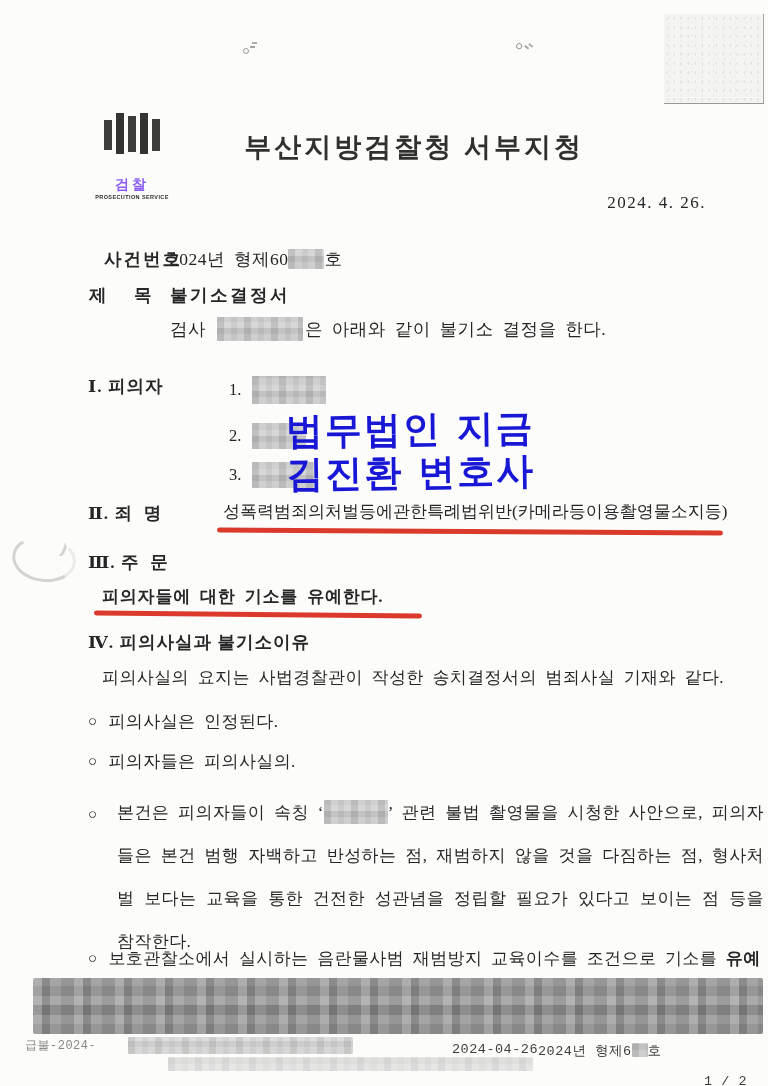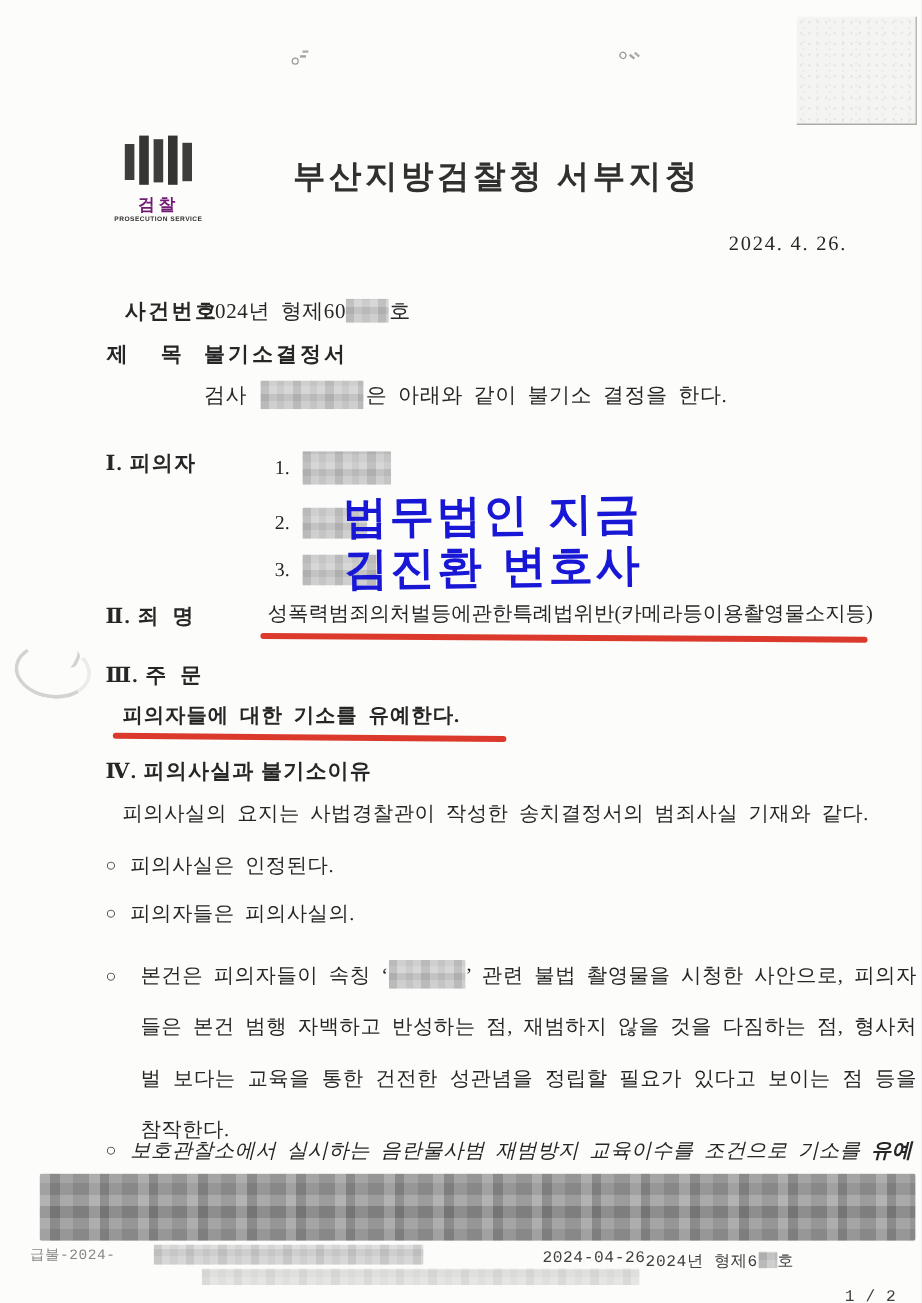--- a/index.html
+++ b/index.html
@@ -12,21 +12,21 @@
   
   .noise-box{left:664px;top:14px;width:100px;height:90px;background-color:#f4f4f2;
     background-image:radial-gradient(rgba(0,0,0,.07) 1px,transparent 1px),radial-gradient(rgba(0,0,0,.05) 1px,transparent 1px);
     background-size:7px 9px,11px 6px;border-right:1px solid #a8a8a4;border-bottom:1px solid #999994;}
   .speck{width:12px;height:10px;}
   .speck::before{content:"";position:absolute;left:0;top:6px;width:4px;height:4px;border:1px solid #9a9a96;border-radius:50%;}
   .speck::after{content:"";position:absolute;left:7px;top:4px;width:5px;height:1.5px;background:#a5a5a0;box-shadow:2px -4px 0 #b0b0ab;}
 
   
   .logo{left:93px;top:112px;width:78px;text-align:center;}
-  .logo-kr{font-size:14px;font-weight:bold;letter-spacing:3px;color:#701a75;margin-top:1px;font-family:"Liberation Sans",sans-serif;}
+  .logo-kr{font-size:14px;font-weight:bold;letter-spacing:3px;color:#8b5cf6;margin-top:16px;font-family:"Liberation Sans",sans-serif;}
   .logo-en{font-size:5.5px;font-weight:bold;letter-spacing:.4px;color:#2e2e2c;font-family:"Liberation Sans",sans-serif;}
 
   .doc-title{left:0;right:0;top:129px;text-align:center;transform:translateX(30px);
     font-size:27px;font-weight:bold;letter-spacing:3px;color:#30302e;}
   .doc-date{right:62px;top:193px;font-size:17px;letter-spacing:1.5px;}
 
   .label{font-weight:bold;font-size:17.5px;letter-spacing:2px;white-space:pre;}
   .value{font-size:17.5px;letter-spacing:.5px;word-spacing:4px;}
   .bold{font-weight:bold;}
 
@@ -132,21 +132,21 @@
     <span class="bullet-mark">○</span><span>피의사실은 인정된다.</span>
   </div>
   <div class="abs bullet-row" style="left:88px;top:750px;">
     <span class="bullet-mark">○</span><span>피의자들은 피의사실의.</span>
   </div>
 
   <div class="abs bullet-row para" style="left:88px;top:791px;">
     <span class="bullet-mark">○</span><span>본건은 피의자들이 속칭 ‘</span><span class="mosaic" style="width:64px;height:24px;vertical-align:-6px;"></span><span>’ 관련 불법 촬영물을 시청한 사안으로, 피의자들은 본건 범행 자백하고 반성하는 점, 재범하지 않을 것을 다짐하는 점, 형사처벌 보다는 교육을 통한 건전한 성관념을 정립할 필요가 있다고 보이는 점 등을 참작한다.</span>
   </div>
 
-  <div class="abs bullet-row" style="left:88px;top:947px;white-space:nowrap;font-style:italic;">
+  <div class="abs bullet-row" style="left:88px;top:947px;white-space:nowrap;">
     <span class="bullet-mark">○</span><span>보호관찰소에서 실시하는 음란물사범 재범방지 교육이수를 조건으로 기소를 </span><span class="bold">유예</span>
   </div>
 
   <div class="abs mosaic dark" style="left:33px;top:978px;width:730px;height:56px;border-radius:2px;"></div>
   <div class="abs mosaic" style="left:128px;top:1037px;width:225px;height:17px;opacity:.8;"></div>
   <div class="abs mosaic" style="left:168px;top:1057px;width:365px;height:14px;opacity:.5;"></div>
 
   <div class="abs footer-text doc-no" style="left:25px;top:1037px;">급불-2024-</div>
   <div class="abs footer-text" style="left:452px;top:1042px;">2024-04-26</div>
   <div class="abs footer-text" style="left:538px;top:1042px;">

